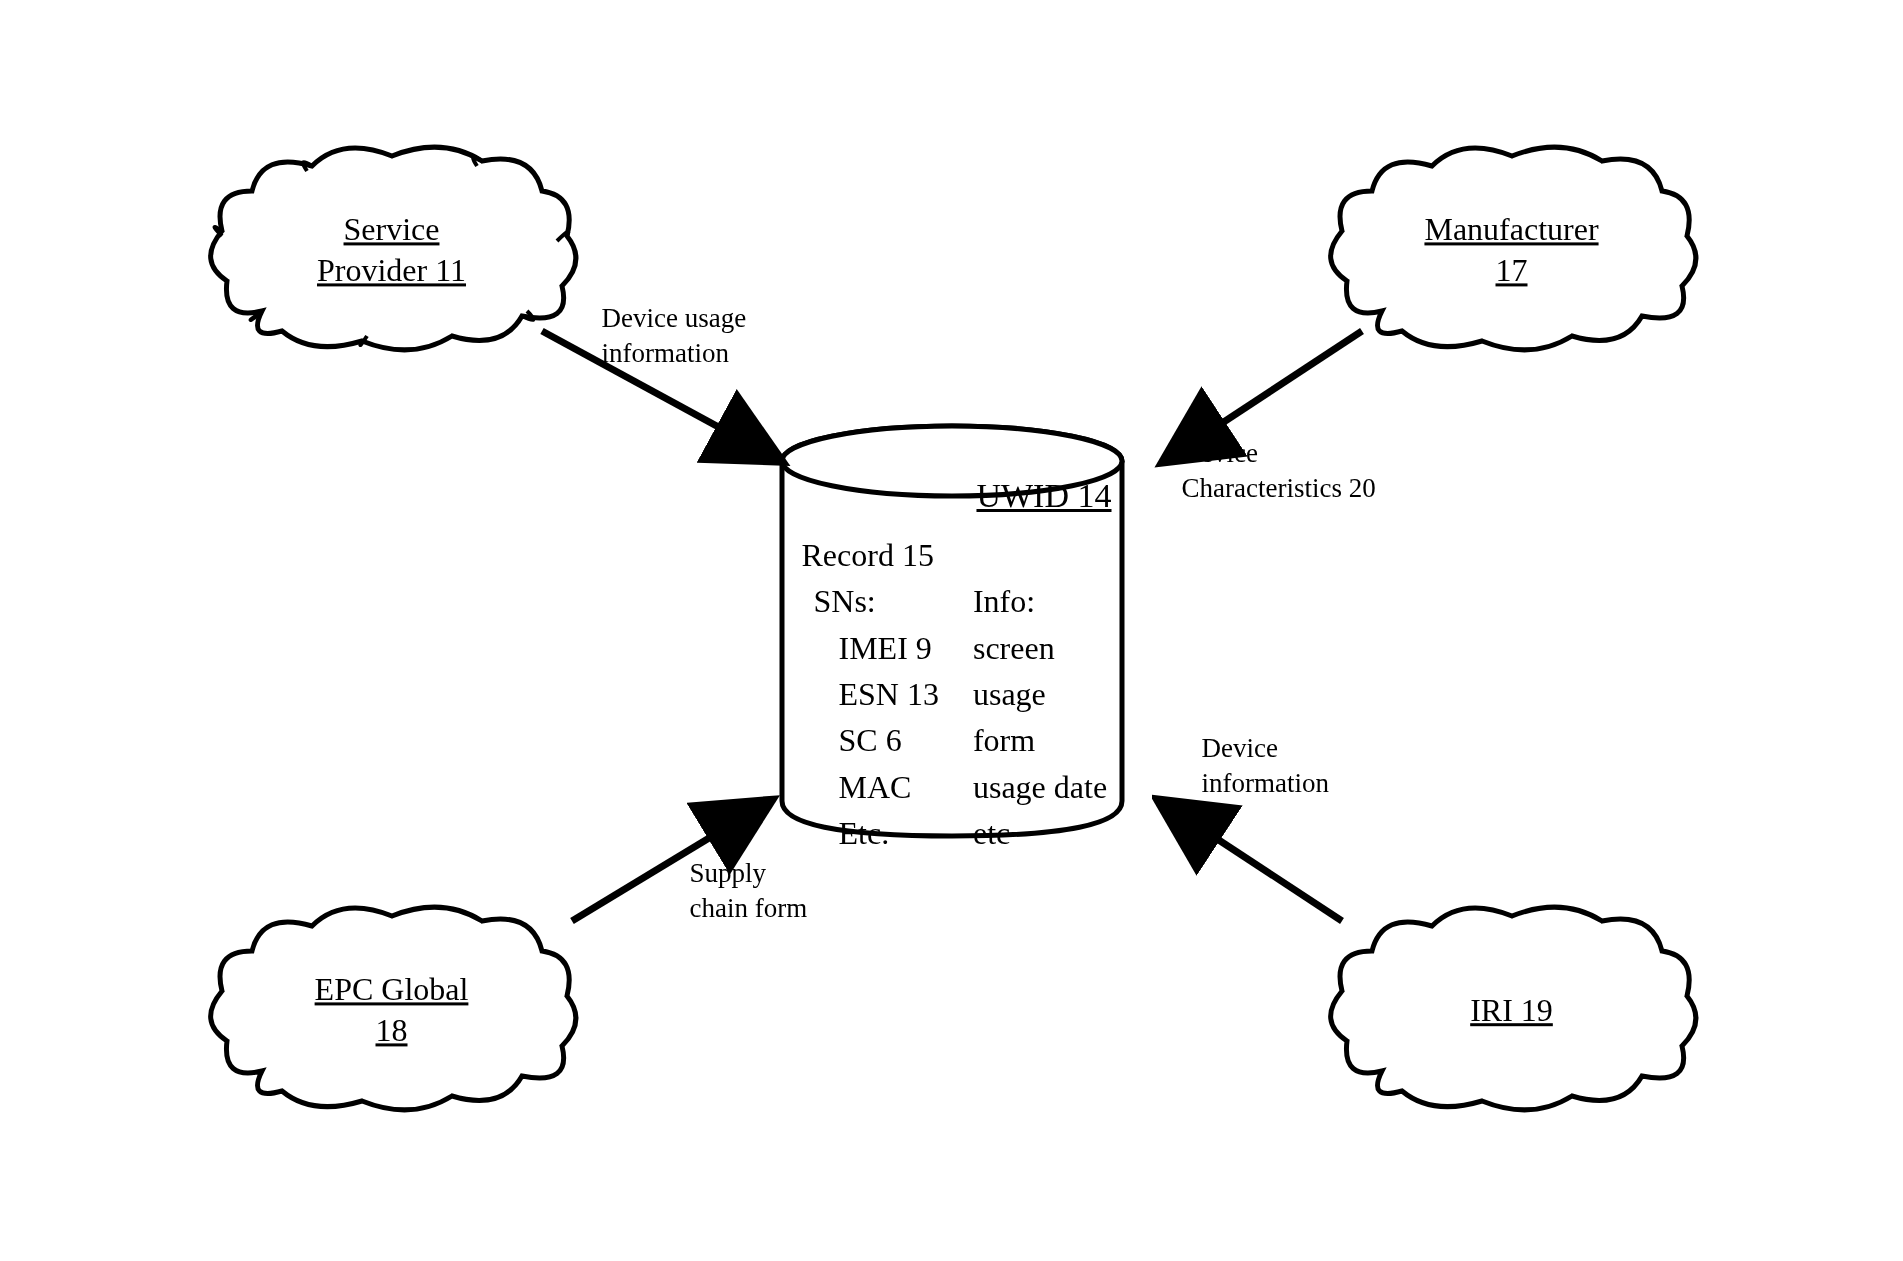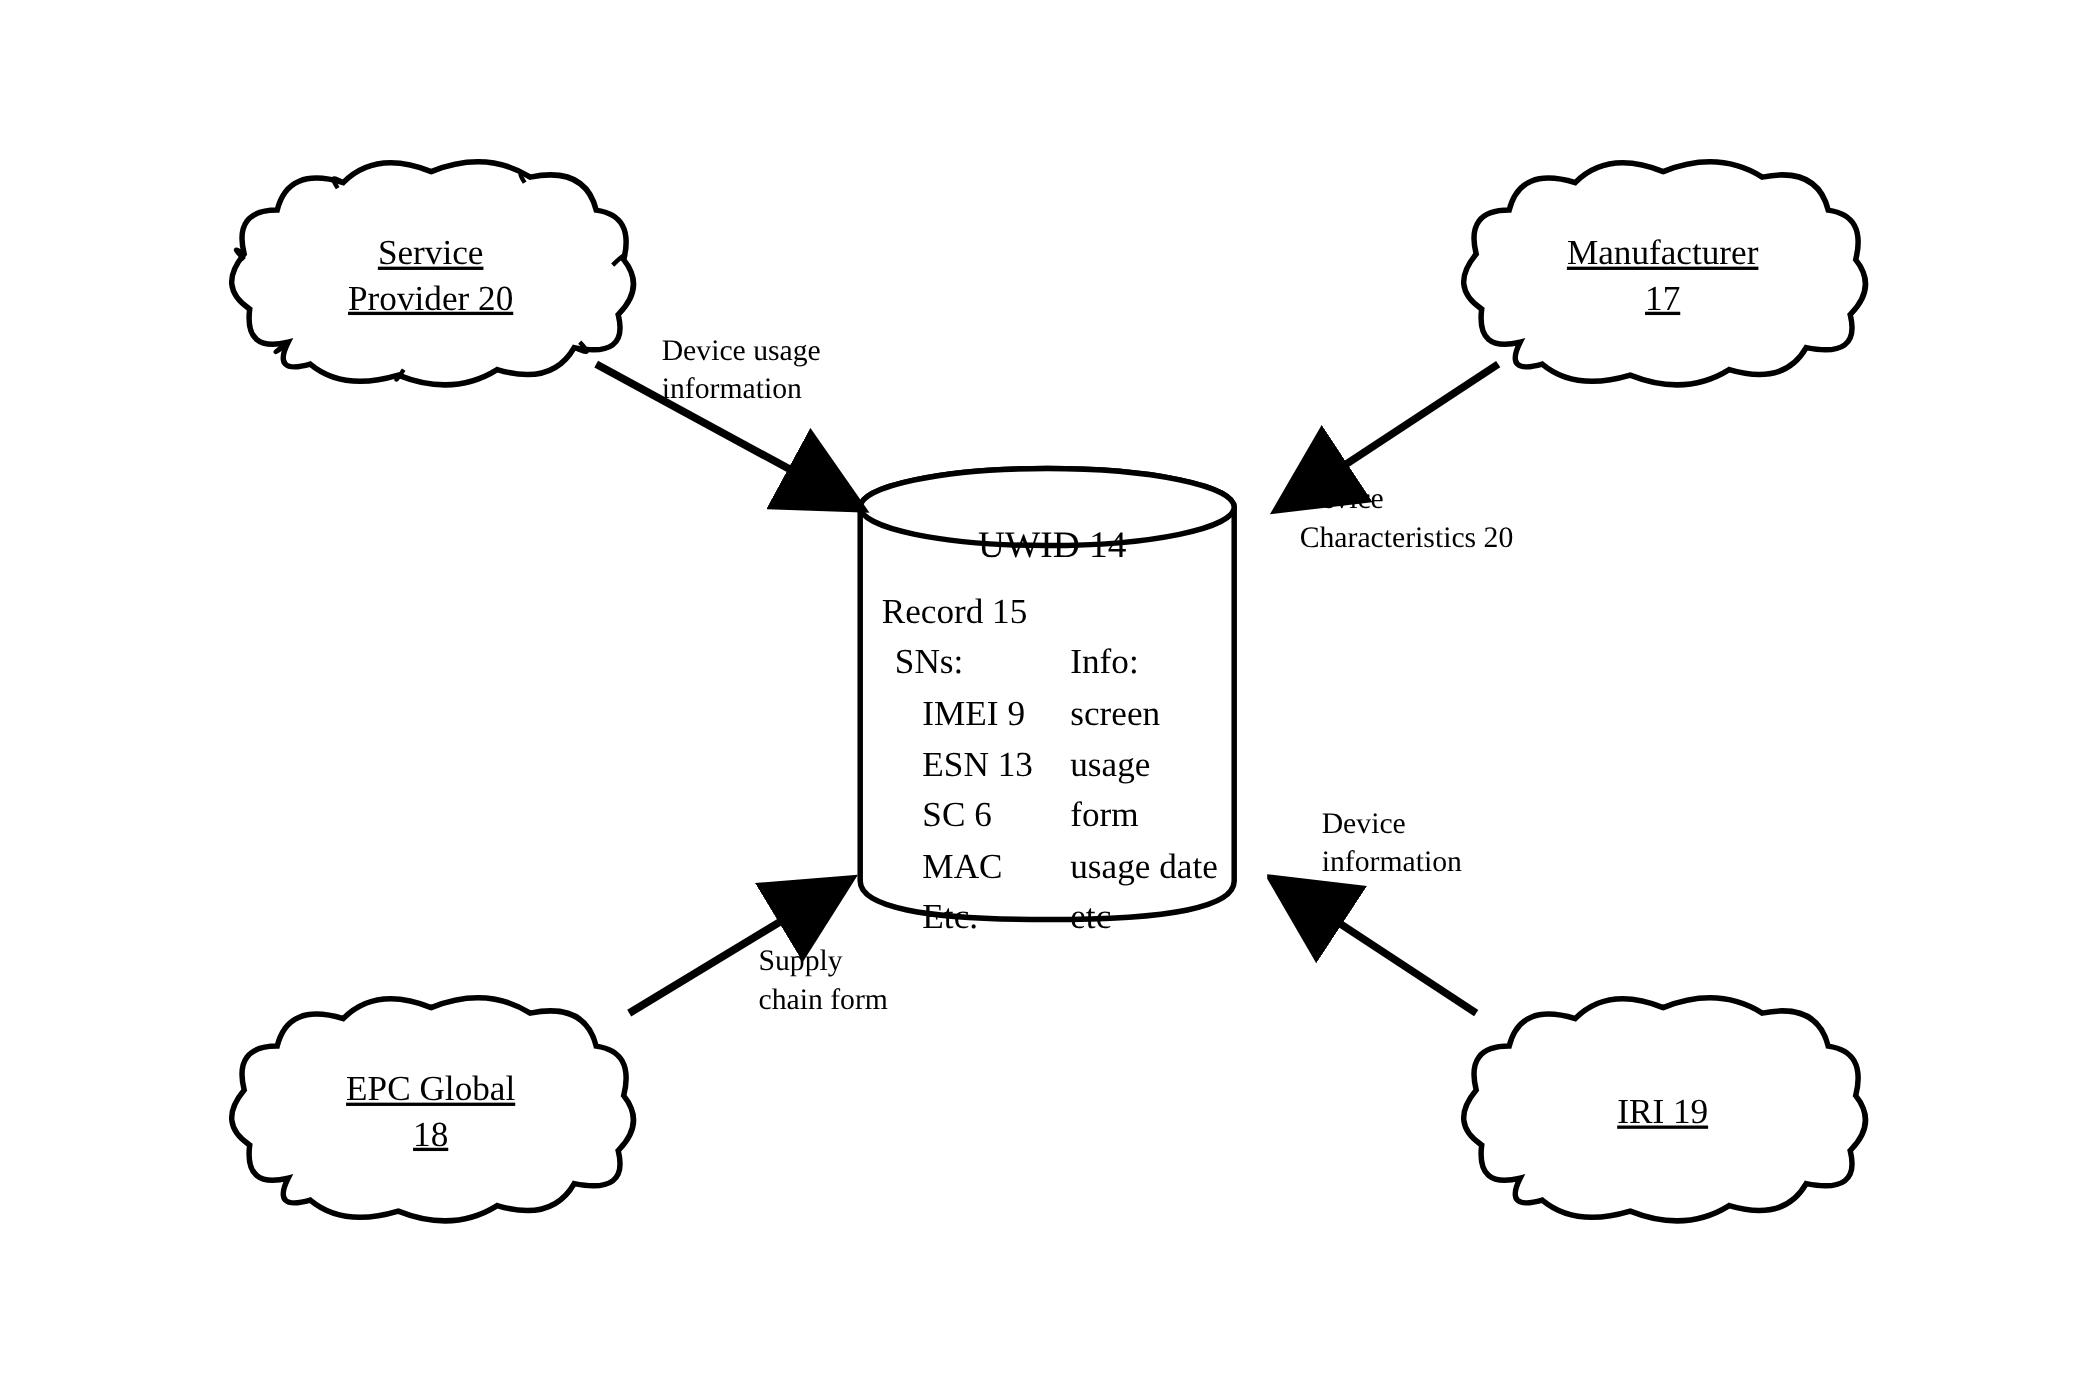--- a/index.html
+++ b/index.html
@@ -58,22 +58,23 @@
     }
     .cylinder-content {
       position: absolute;
       top: 50px;
       left: 30px;
       right: 20px;
       font-size: 32px;
       line-height: 1.45;
     }
     .cylinder-title {
+      text-decoration: underline;
       margin-bottom: 12px;
-      text-align: center;
+      text-align: right;
       font-size: 34px;
     }
     .cylinder-columns {
       display: flex;
       gap: 34px;
       margin-left: 12px;
     }
     .col { display: flex; flex-direction: column; }
     .indent { padding-left: 25px; }
     
@@ -91,21 +92,21 @@
 
 <div class="diagram-container">
 
   <div class="cloud cloud-tl">
     <svg class="cloud-svg" viewBox="0 0 380 240">
       <path d="M60 180 Q20 190 25 150 Q-5 130 20 100 Q10 60 50 60 Q60 20 110 35 Q140 5 190 25 Q240 5 280 30 Q330 20 340 60 Q375 65 365 105 Q385 130 360 155 Q370 195 320 185 Q300 220 250 205 Q210 230 160 210 Q110 225 80 200 Q45 210 60 180 Z" fill="white" stroke="black" stroke-width="5"></path>
       <path d="M55 185 Q40 195 60 180 M20 105 Q5 90 20 100 M105 40 Q95 25 110 35 M275 35 Q265 20 280 30 M355 110 Q370 95 365 105 M325 180 Q340 195 320 185 M165 205 Q155 220 160 210" fill="none" stroke="black" stroke-width="4"></path>
     </svg>
     <div class="cloud-label">
       <span>Service</span><br>
-      <span>Provider 20</span>
+      <span>Provider 11</span>
     </div>
   </div>
 
   <div class="cloud cloud-tr">
     <svg class="cloud-svg" viewBox="0 0 380 240">
       <path d="M60 180 Q20 190 25 150 Q-5 130 20 100 Q10 60 50 60 Q60 20 110 35 Q140 5 190 25 Q240 5 280 30 Q330 20 340 60 Q375 65 365 105 Q385 130 360 155 Q370 195 320 185 Q300 220 250 205 Q210 230 160 210 Q110 225 80 200 Q45 210 60 180 Z" fill="white" stroke="black" stroke-width="5"></path>
     </svg>
     <div class="cloud-label">
       <span>Manufacturer</span><br>
       <span>17</span>

